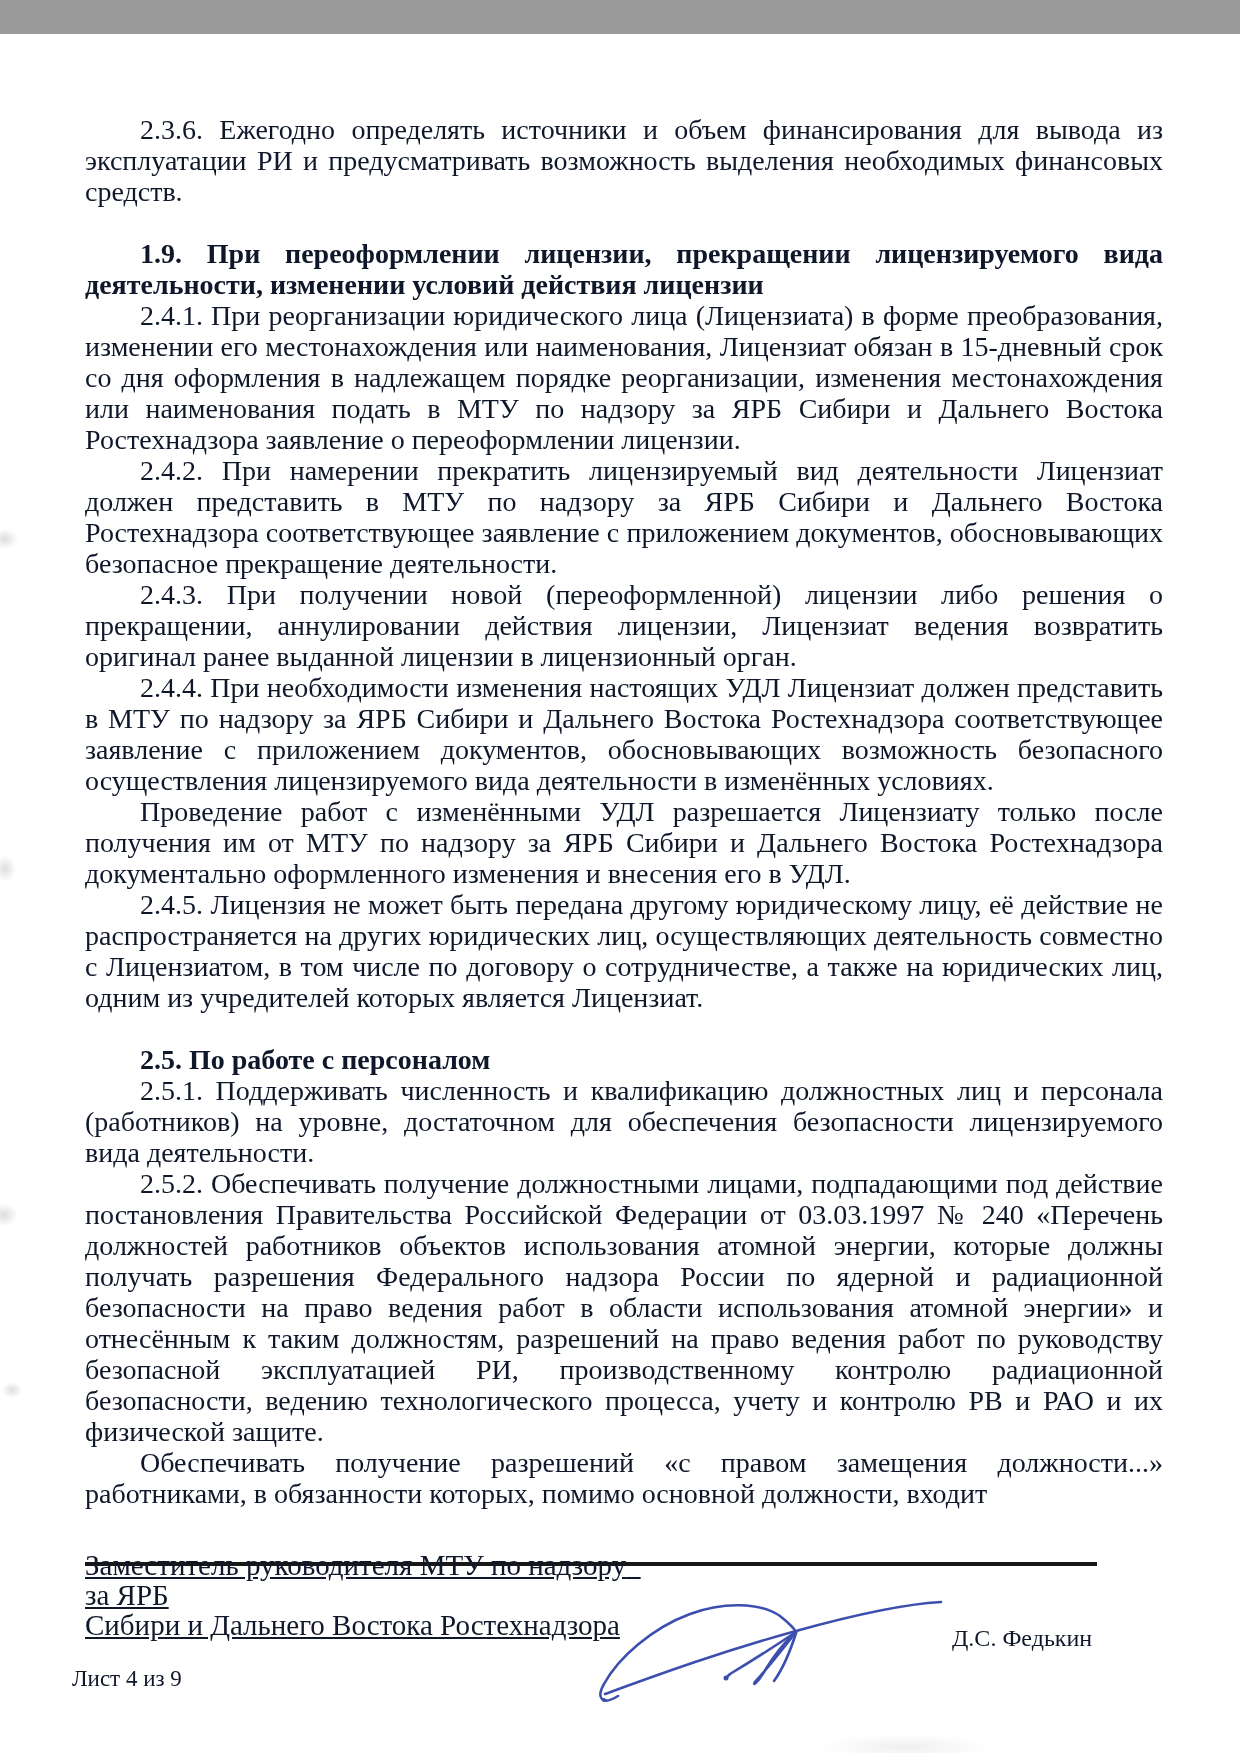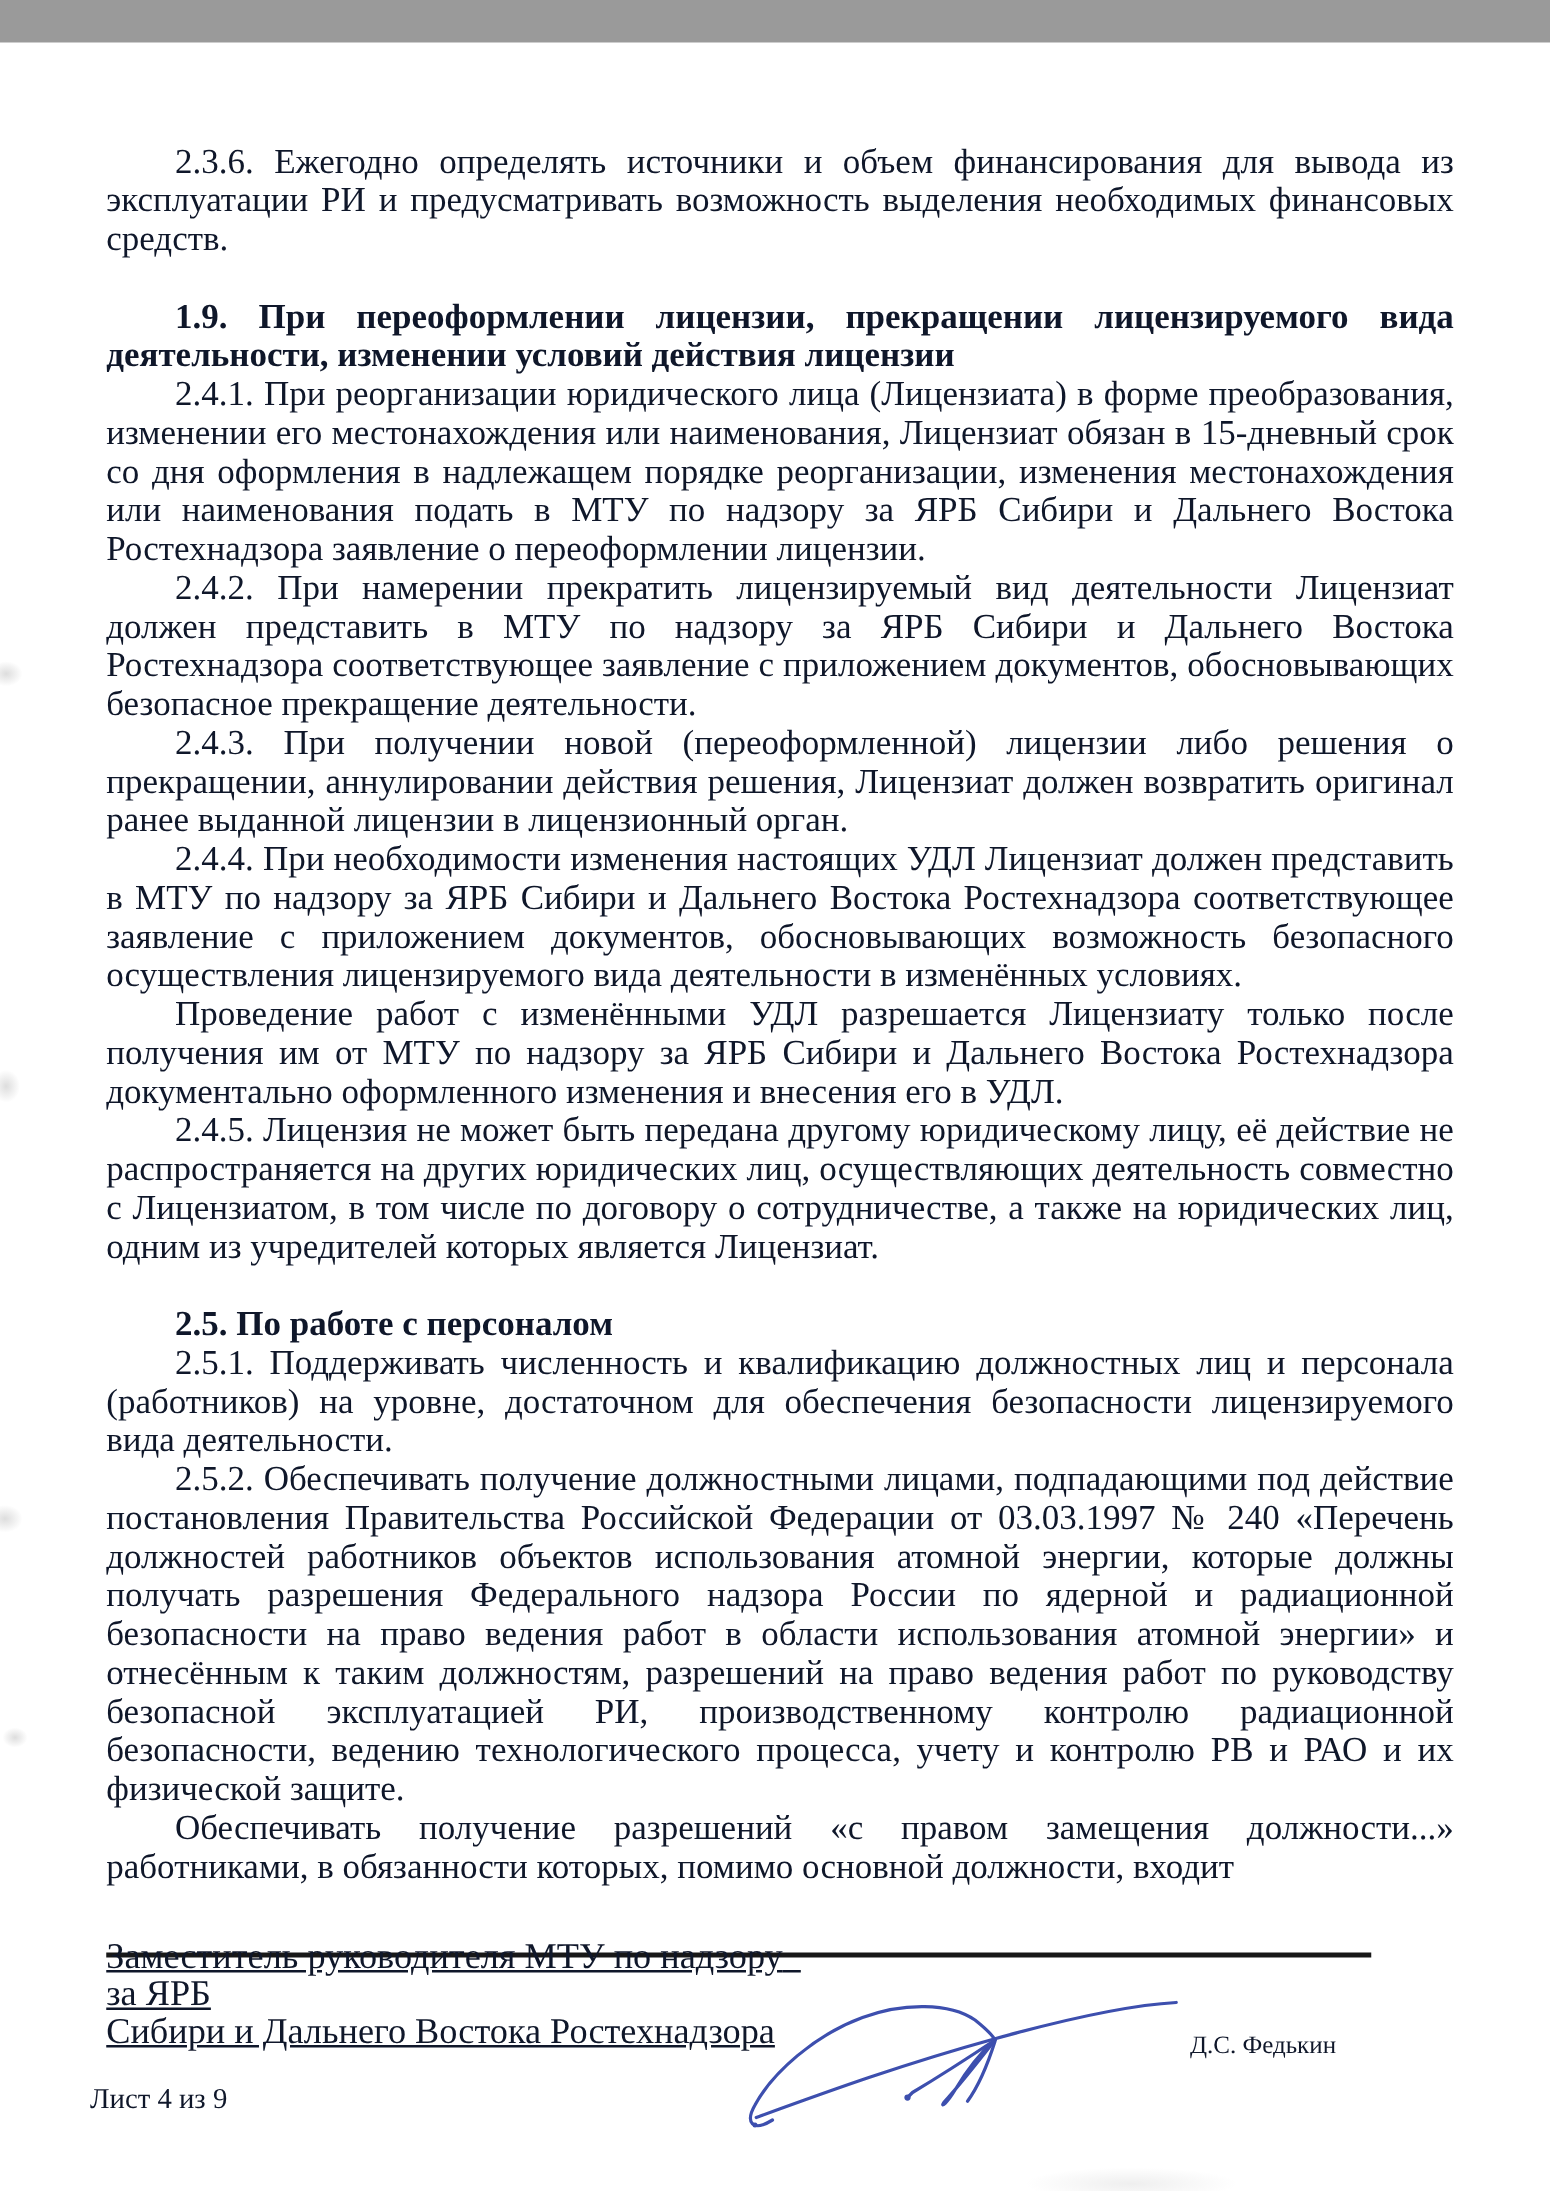--- a/index.html
+++ b/index.html
@@ -47,21 +47,21 @@
     text-decoration:underline;
   }
   .page-label {
     position:absolute;
     left:72px; top:1632px;
     font-size:23px;
   }
   .signer-name {
     position:absolute;
     left:952px; top:1591px;
-    font-size:20px;
+    font-size:24px;
   }
   .signature {
     position:absolute;
     left:550px; top:1540px;
     width:410px; height:180px;
   }
   .signature path { fill:none; stroke-width:2.6; stroke-linecap:round; stroke-linejoin:round; }
   
   .smudge {
     position:absolute;
@@ -78,21 +78,21 @@
 </head>
 <body>
 
 <div class="page" style="color: #0f172a; margin-top: 34px;">
 
   <div class="content">
     <p class="para first">2.3.6. Ежегодно определять источники и объем финансирования для вывода из эксплуатации РИ и предусматривать возможность выделения необходимых финансовых средств.</p>
     <p class="heading">1.9. При переоформлении лицензии, прекращении лицензируемого вида деятельности, изменении условий действия лицензии</p>
     <p class="para">2.4.1. При реорганизации юридического лица (Лицензиата) в форме преобразования, изменении его местонахождения или наименования, Лицензиат обязан в 15-дневный срок со дня оформления в надлежащем порядке реорганизации, изменения местонахождения или наименования подать в МТУ по надзору за ЯРБ Сибири и Дальнего Востока Ростехнадзора заявление о переоформлении лицензии.</p>
     <p class="para">2.4.2. При намерении прекратить лицензируемый вид деятельности Лицензиат должен представить в МТУ по надзору за ЯРБ Сибири и Дальнего Востока Ростехнадзора соответствующее заявление с приложением документов, обосновывающих безопасное прекращение деятельности.</p>
-    <p class="para">2.4.3. При получении новой (переоформленной) лицензии либо решения о прекращении, аннулировании действия решения, Лицензиат должен возвратить оригинал ранее выданной лицензии в лицензионный орган.</p>
+    <p class="para">2.4.3. При получении новой (переоформленной) лицензии либо решения о прекращении, аннулировании действия лицензии, Лицензиат ведения возвратить оригинал ранее выданной лицензии в лицензионный орган.</p>
     <p class="para">2.4.4. При необходимости изменения настоящих УДЛ Лицензиат должен представить в МТУ по надзору за ЯРБ Сибири и Дальнего Востока Ростехнадзора соответствующее заявление с приложением документов, обосновывающих возможность безопасного осуществления лицензируемого вида деятельности в изменённых условиях.</p>
     <p class="para">Проведение работ с изменёнными УДЛ разрешается Лицензиату только после получения им от МТУ по надзору за ЯРБ Сибири и Дальнего Востока Ростехнадзора документально оформленного изменения и внесения его в УДЛ.</p>
     <p class="para">2.4.5. Лицензия не может быть передана другому юридическому лицу, её действие не распространяется на других юридических лиц, осуществляющих деятельность совместно с Лицензиатом, в том числе по договору о сотрудничестве, а также на юридических лиц, одним из учредителей которых является Лицензиат.</p>
     <p class="heading">2.5. По работе с персоналом</p>
     <p class="para">2.5.1. Поддерживать численность и квалификацию должностных лиц и персонала (работников) на уровне, достаточном для обеспечения безопасности лицензируемого вида деятельности.</p>
     <p class="para">2.5.2. Обеспечивать получение должностными лицами, подпадающими под действие постановления Правительства Российской Федерации от 03.03.1997 № 240 «Перечень должностей работников объектов использования атомной энергии, которые должны получать разрешения Федерального надзора России по ядерной и радиационной безопасности на право ведения работ в области использования атомной энергии» и отнесённым к таким должностям, разрешений на право ведения работ по руководству безопасной эксплуатацией РИ, производственному контролю радиационной безопасности, ведению технологического процесса, учету и контролю РВ и РАО и их физической защите.</p>
     <p class="para">Обеспечивать получение разрешений «с правом замещения должности...» работниками, в обязанности которых, помимо основной должности, входит</p>
   </div>
 
   <div class="footer-rule" style="background: rgb(24, 24, 24);"></div>

